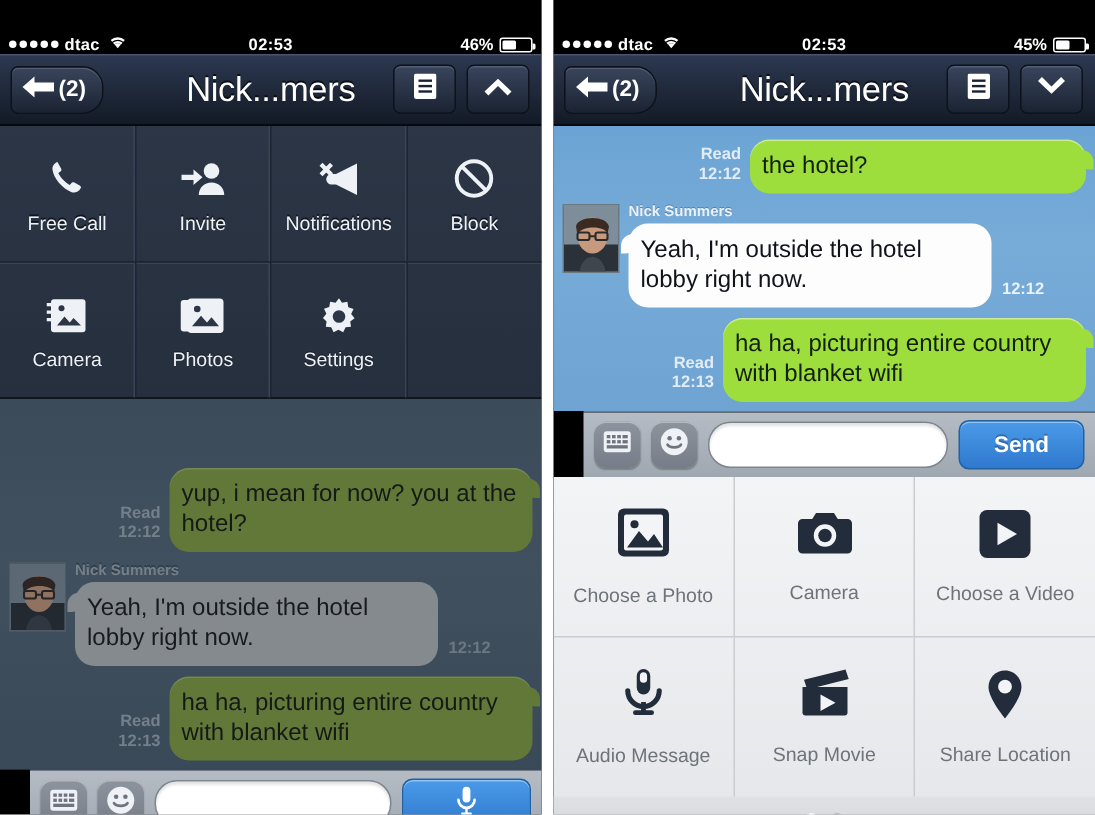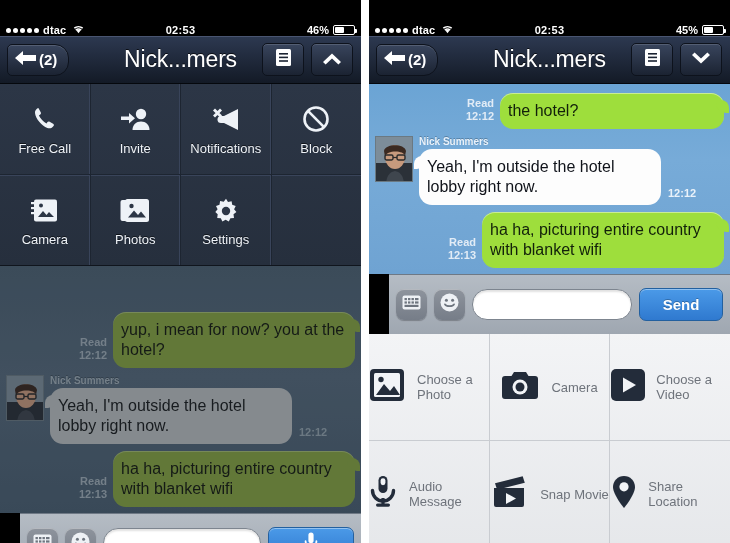--- a/index.html
+++ b/index.html
@@ -81,36 +81,36 @@
   .right-chat .meta{color:#e2ecf6;}
   .right-chat .sender{color:#e9f2fb;}
   .right-chat .time-r{color:#eaf2fa;}
 
   .inmsg{display:flex;align-items:flex-start;}
   .avatar{width:38px;height:46px;margin-right:6px;flex:none;background:#8fa2ae;overflow:hidden;position:relative;border:1px solid rgba(0,0,0,.25);box-sizing:border-box;}
   .sender{font-size:10px;font-weight:bold;margin-bottom:2px;text-shadow:0 -1px 0 rgba(0,0,0,.25);}
   .time-r{font-size:11px;font-weight:bold;margin:0 0 6px 7px;align-self:flex-end;}
 
   
-  .inputbar{height:60px;display:flex;align-items:center;padding:0 7px;gap:7px;box-sizing:border-box;
+  .inputbar{height:44px;display:flex;align-items:center;padding:0 7px;gap:7px;box-sizing:border-box;
     background:linear-gradient(#b5bcc4,#9fa7b1);border-top:1px solid #6f7985;margin-left:20px;}
   .rnd-btn{width:31px;height:31px;border-radius:8px;display:flex;align-items:center;justify-content:center;flex:none;
     background:linear-gradient(#8e949d,#767d88);box-shadow:inset 0 1px 0 rgba(255,255,255,.35),0 1px 1px rgba(0,0,0,.25);}
   .txtfield{flex:1;height:29px;border-radius:15px;background:#fff;border:1px solid #7d858f;
     box-shadow:inset 0 2px 2px rgba(0,0,0,.12);}
   .blue-btn{height:31px;min-width:58px;padding:0 12px;border-radius:7px;display:flex;align-items:center;justify-content:center;
     background:linear-gradient(#4b9ae8,#2f79cf);border:1px solid #23609f;color:#fff;font-size:15px;font-weight:bold;
     box-shadow:inset 0 1px 0 rgba(255,255,255,.4);flex:none;text-shadow:0 -1px 0 rgba(0,0,0,.25);}
   .mic-btn{width:60px;}
 
   
   .attach{background:linear-gradient(#f3f4f6,#e4e6e9);height:auto;}
   .att-row{display:flex;height:106px;}
   .att-row + .att-row{border-top:1px solid #c9ccd1;}
-  .att-cell{flex:1;display:flex;flex-direction:row;align-items:center;justify-content:center;gap:12px;
+  .att-cell{flex:1;display:flex;flex-direction:column;align-items:center;justify-content:center;gap:12px;
     border-right:1px solid #c9ccd1;}
   .att-cell:last-child{border-right:none;gap:10px;}
   .att-cell .label{font-size:13px;color:#6e737b;}
   .pager{height:29px;background:linear-gradient(#dfe1e4,#d3d6da);display:flex;align-items:center;justify-content:center;gap:9px;}
   .pager i{width:8px;height:8px;border-radius:50%;background:#b2b6bc;display:block;}
   .pager i.on{background:#fdfdfd;}
   .divider-gap{width:4px;height:543px;background:#fff;}
 </style>
 </head>
 <body>

